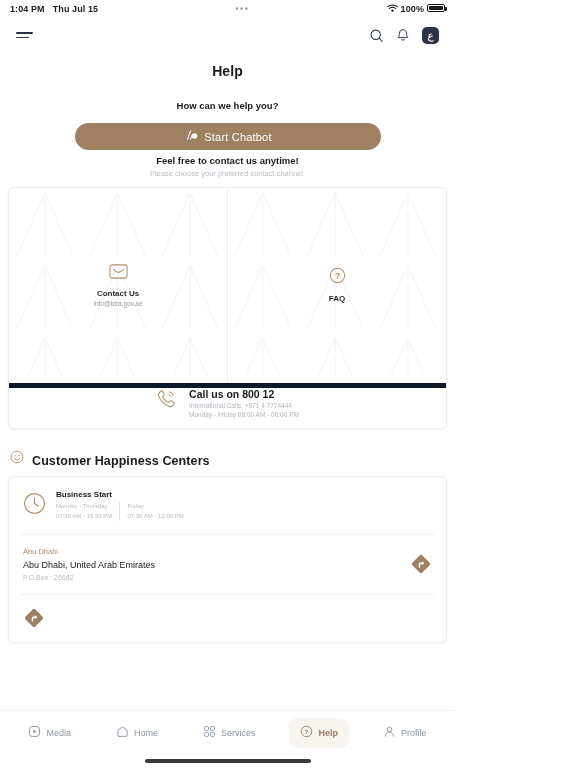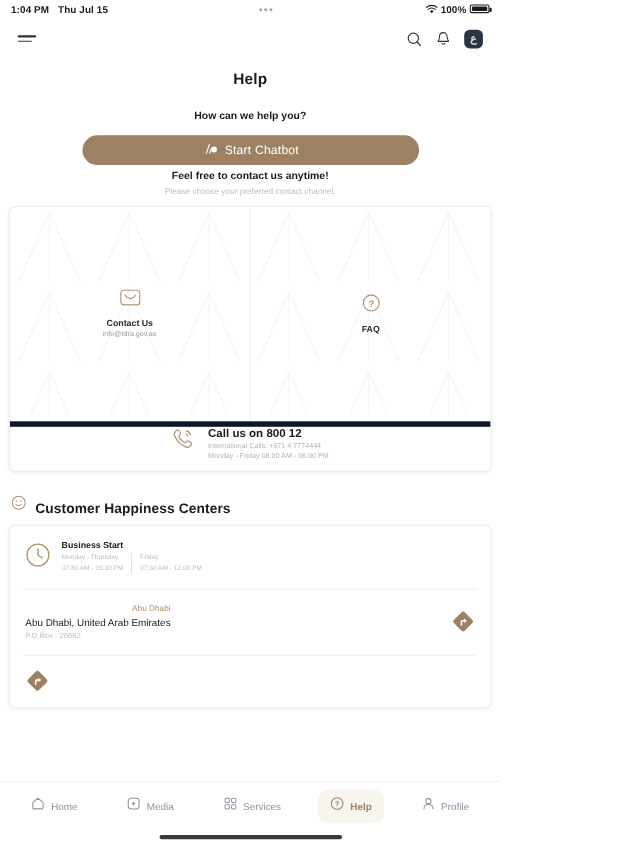--- a/index.html
+++ b/index.html
@@ -194,21 +194,21 @@
 
   .divider { height: 1px; background: #eeeeee; margin: 0 12px; }
 
   .center-row {
     display: flex;
     align-items: center;
     justify-content: space-between;
     padding: 12px 14px 13px 14px;
     cursor: pointer;
   }
-  .center-city { font-size: 7.5px; color: #b08f6c; text-align: right; }
+  .center-city { font-size: 7.5px; color: #b08f6c; }
   .center-name { font-size: 9px; font-weight: normal; color: #1b1b1b; margin-top: 4px; }
   .center-pobox { font-size: 7px; color: #b9bdc6; margin-top: 4px; }
   .dir-badge { width: 22px; height: 22px; display: flex; align-items: center; justify-content: center; cursor: pointer; }
 
   
   .tabbar {
     flex: 0 0 44px;
     border-top: 1px solid #f0f0f0;
     display: flex;
     align-items: center;
@@ -420,34 +420,34 @@
       </div>
 
     </div>
   </div>
 
   <div class="tabbar">
 
     <div class="tab">
       <span>
         <svg width="13" height="13" viewBox="0 0 18 18" fill="none">
-            <path d="M2.6 7.4 9 2.3l6.4 5.1v7a1.3 1.3 0 0 1-1.3 1.3H3.9a1.3 1.3 0 0 1-1.3-1.3v-7Z" stroke="#8a93a3" stroke-width="1.3" stroke-linejoin="round"></path>
-          </svg>
-      </span>
-      <span class="lbl">Home</span>
-    </div>
-
-    <div class="tab">
-      <span>
-        <svg width="13" height="13" viewBox="0 0 18 18" fill="none">
             <rect x="2.2" y="2.2" width="13.6" height="13.6" rx="3.6" stroke="#8a93a3" stroke-width="1.3"></rect>
             <path d="m7.5 6.3 4 2.7-4 2.7V6.3Z" fill="#8a93a3"></path>
           </svg>
       </span>
       <span class="lbl">Media</span>
+    </div>
+
+    <div class="tab">
+      <span>
+        <svg width="13" height="13" viewBox="0 0 18 18" fill="none">
+            <path d="M2.6 7.4 9 2.3l6.4 5.1v7a1.3 1.3 0 0 1-1.3 1.3H3.9a1.3 1.3 0 0 1-1.3-1.3v-7Z" stroke="#8a93a3" stroke-width="1.3" stroke-linejoin="round"></path>
+          </svg>
+      </span>
+      <span class="lbl">Home</span>
     </div>
 
     <div class="tab">
       <span>
         <svg width="13" height="13" viewBox="0 0 18 18" fill="none">
             <rect x="2.2" y="2.2" width="5.4" height="5.4" rx="1.4" stroke="#8a93a3" stroke-width="1.3"></rect>
             <rect x="10.4" y="2.2" width="5.4" height="5.4" rx="1.4" stroke="#8a93a3" stroke-width="1.3"></rect>
             <rect x="2.2" y="10.4" width="5.4" height="5.4" rx="1.4" stroke="#8a93a3" stroke-width="1.3"></rect>
             <rect x="10.4" y="10.4" width="5.4" height="5.4" rx="1.4" stroke="#8a93a3" stroke-width="1.3"></rect>
           </svg>

